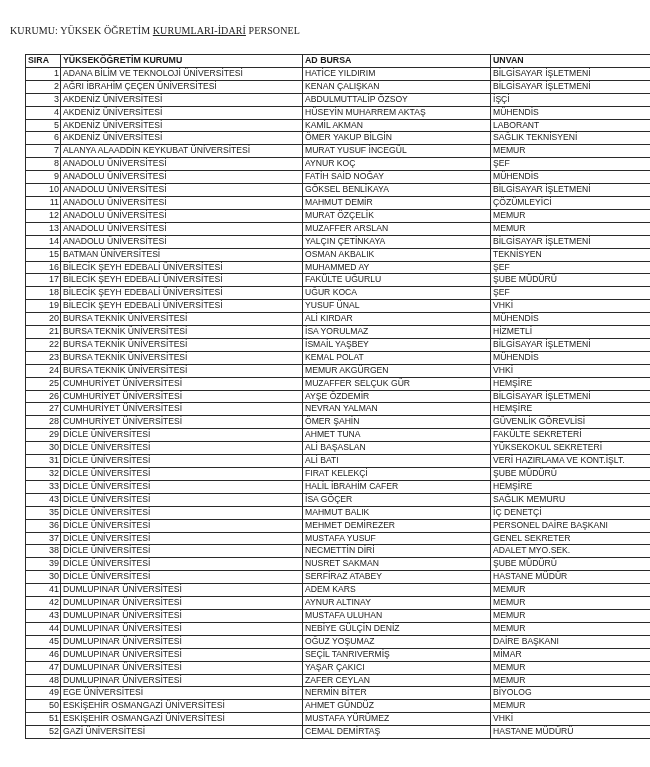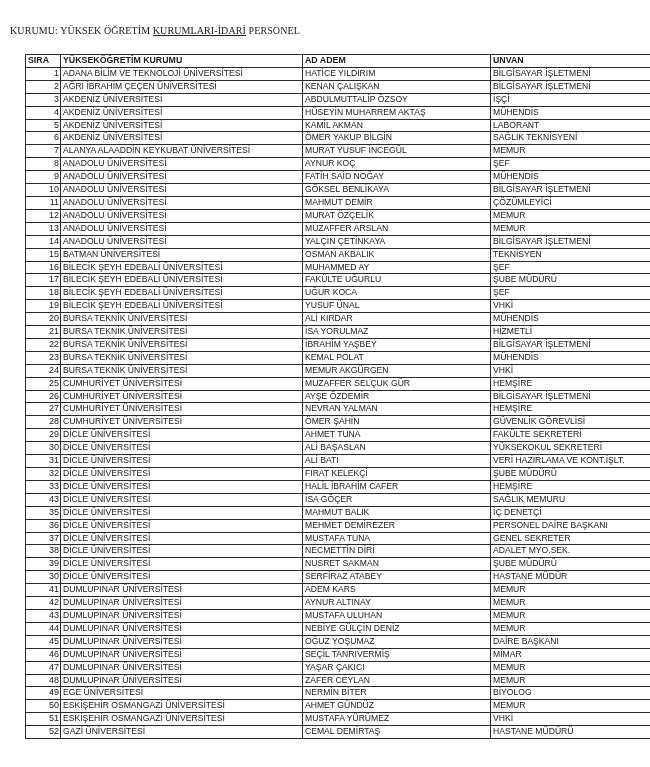--- a/index.html
+++ b/index.html
@@ -50,21 +50,21 @@
   <colgroup>
     <col class="c-sira">
       <col class="c-kurum">
       <col class="c-ad">
       <col class="c-unvan">
   </colgroup>
   <thead>
     <tr>
       <th>SIRA</th>
       <th>YÜKSEKÖĞRETİM KURUMU</th>
-      <th>AD ADEM</th>
+      <th>AD BURSA</th>
       <th>UNVAN</th>
     </tr>
   </thead>
   <tbody id="rows">
       <tr>
         <td class="sira">1</td>
         <td>ADANA BİLİM VE TEKNOLOJİ ÜNİVERSİTESİ</td>
         <td>HATİCE YILDIRIM</td>
         <td>BİLGİSAYAR İŞLETMENİ</td>
       </tr>
@@ -184,21 +184,21 @@
       </tr>
       <tr>
         <td class="sira">21</td>
         <td>BURSA TEKNİK ÜNİVERSİTESİ</td>
         <td>İSA YORULMAZ</td>
         <td>HİZMETLİ</td>
       </tr>
       <tr>
         <td class="sira">22</td>
         <td>BURSA TEKNİK ÜNİVERSİTESİ</td>
-        <td>İBRAHİM YAŞBEY</td>
+        <td>İSMAİL YAŞBEY</td>
         <td>BİLGİSAYAR İŞLETMENİ</td>
       </tr>
       <tr>
         <td class="sira">23</td>
         <td>BURSA TEKNİK ÜNİVERSİTESİ</td>
         <td>KEMAL POLAT</td>
         <td>MÜHENDİS</td>
       </tr>
       <tr>
         <td class="sira">24</td>
@@ -274,21 +274,21 @@
       </tr>
       <tr>
         <td class="sira">36</td>
         <td>DİCLE ÜNİVERSİTESİ</td>
         <td>MEHMET DEMİREZER</td>
         <td>PERSONEL DAİRE BAŞKANI</td>
       </tr>
       <tr>
         <td class="sira">37</td>
         <td>DİCLE ÜNİVERSİTESİ</td>
-        <td>MUSTAFA TUNA</td>
+        <td>MUSTAFA YUSUF</td>
         <td>GENEL SEKRETER</td>
       </tr>
       <tr>
         <td class="sira">38</td>
         <td>DİCLE ÜNİVERSİTESİ</td>
         <td>NECMETTİN DİRİ</td>
         <td>ADALET MYO.SEK.</td>
       </tr>
       <tr>
         <td class="sira">39</td>

